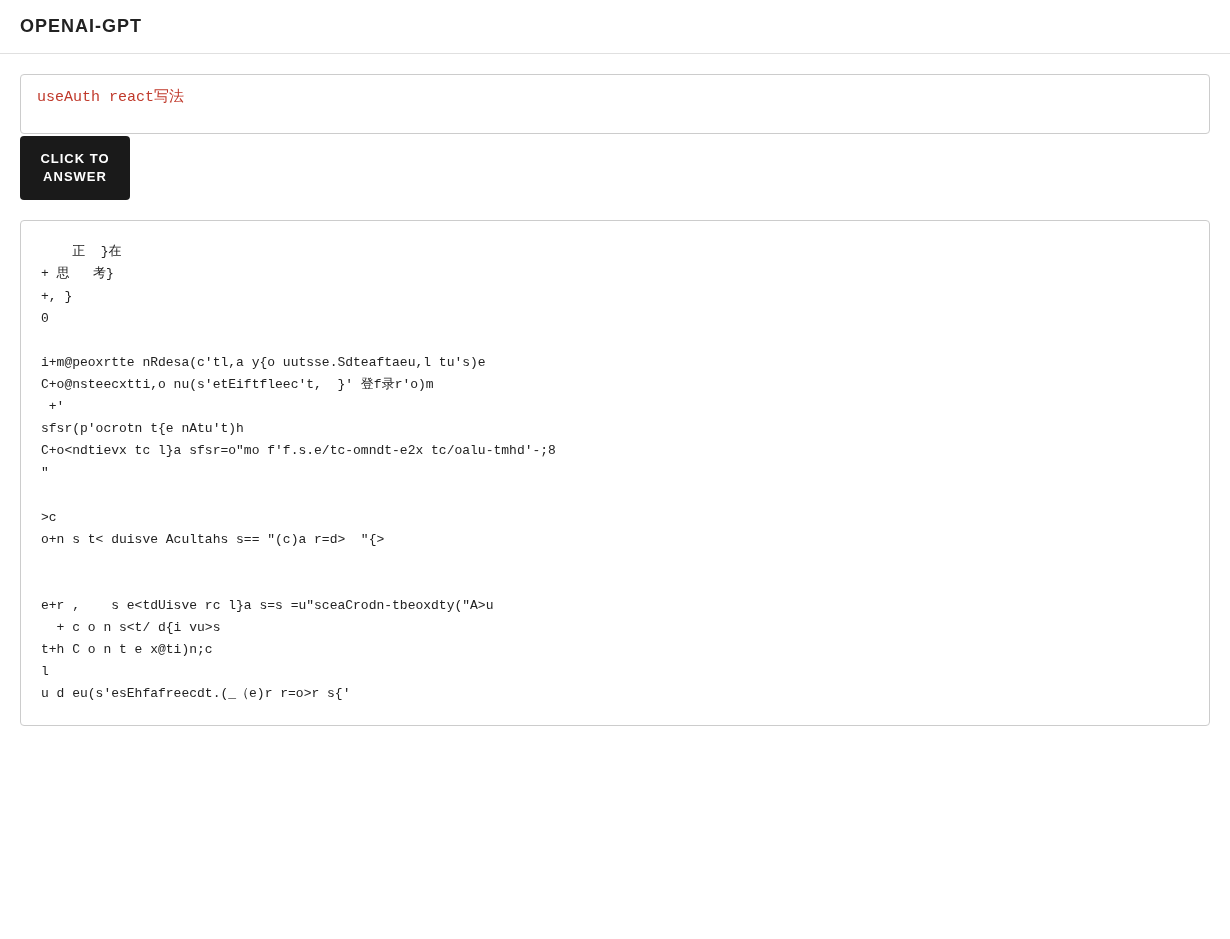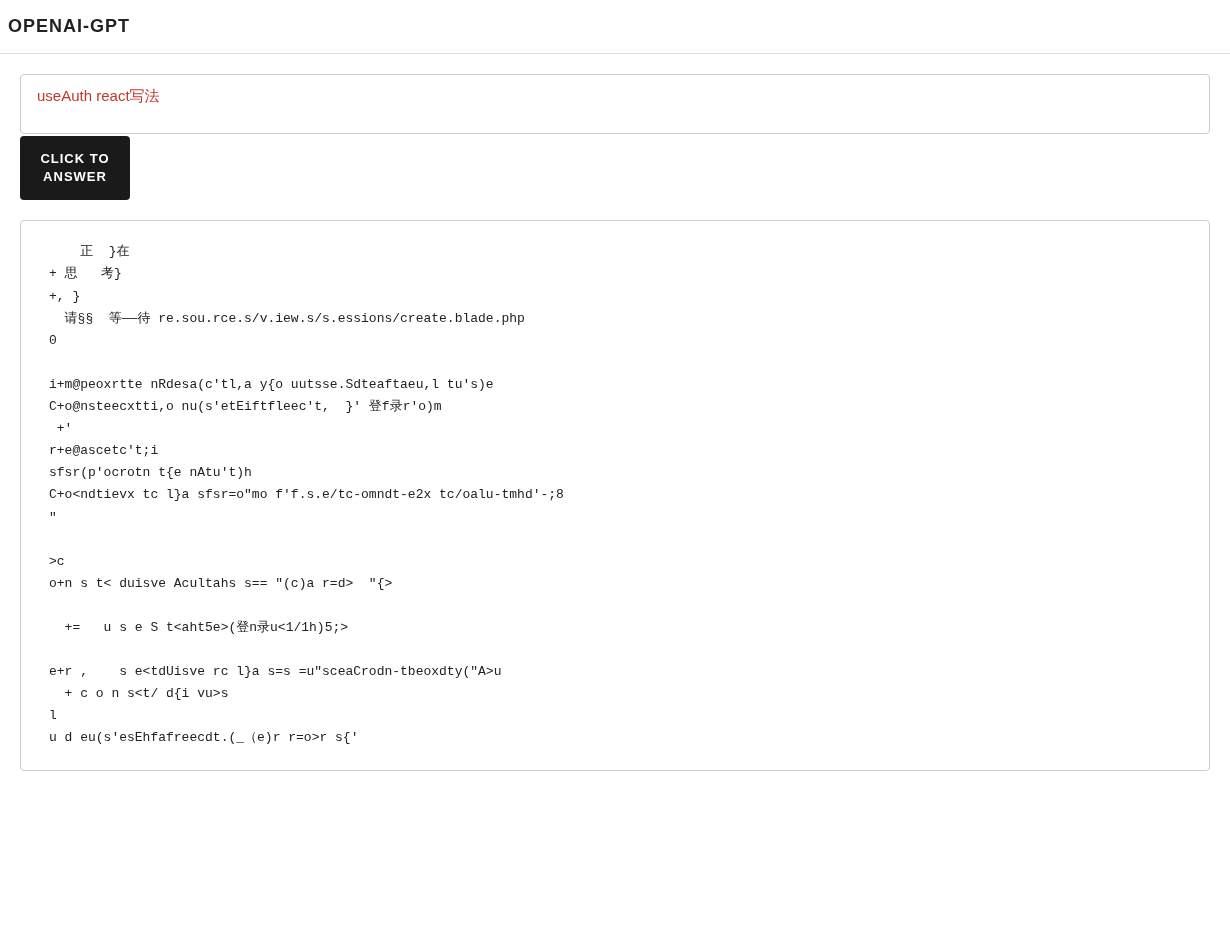--- a/index.html
+++ b/index.html
@@ -10,40 +10,41 @@
 
     body {
       font-family: Arial, sans-serif;
       background-color: #ffffff;
       width: 1230px;
       min-height: 939px;
       color: #333;
     }
 
     .header {
-      padding: 16px 8px;
+      padding: 16px 20px;
       border-bottom: 1px solid #e0e0e0;
     }
 
     .header-title {
       font-size: 18px;
       font-weight: bold;
       color: #222;
       letter-spacing: 1px;
     }
 
     .query-box {
       margin: 20px 20px 0 20px;
       border: 1px solid #ccc;
       border-radius: 4px;
       padding: 12px 16px;
       font-size: 15px;
       color: #c0392b;
       background: #fff;
       min-height: 60px;
+      font-family: Liberation Mono, monospace;
     }
 
     .main-content {
       display: flex;
       flex-direction: column;
       margin-top: 2px;
       padding: 0 20px;
       gap: 20px;
     }
 
@@ -62,21 +63,21 @@
       text-align: center;
       line-height: 1.4;
       flex-shrink: 0;
       align-self: flex-start;
     }
 
     .code-panel {
       flex: 1;
       border: 1px solid #ccc;
       border-radius: 4px;
-      padding: 20px 28px;
+      padding: 20px 20px;
       background: #fff;
       font-family: 'Courier New', Courier, monospace;
       font-size: 13px;
       color: #222;
       line-height: 1.7;
       overflow-x: auto;
     }
 
     .code-line {
       white-space: pre;
@@ -92,34 +93,32 @@
 
 <div class="query-box">useAuth react写法</div>
 
 <div class="main-content">
   <button class="click-to-answer-btn">CLICK TO<br>ANSWER</button>
 
   <div class="code-panel" id="code-panel">
   <span class="code-line">    正  }在</span>
       <span class="code-line">+ 思   考}</span>
       <span class="code-line">+, }</span>
-      <span class="code-line">  请§§  等——待 re.sou.rce.s/v.iew.s/s.essions/create.blade.php</span>
       <span class="code-line">0</span>
       <span class="code-line">&nbsp;</span>
       <span class="code-line">i+m@peoxrtte nRdesa(c'tl,a y{o uutsse.Sdteaftaeu,l tu's)e</span>
       <span class="code-line">C+o@nsteecxtti,o nu(s'etEiftfleec't,  }' 登f录r'o)m</span>
       <span class="code-line"> +'</span>
-      <span class="code-line">r+e@ascetc't;i</span>
       <span class="code-line">sfsr(p'ocrotn t{e nAtu't)h</span>
       <span class="code-line">C+o&lt;ndtievx tc l}a sfsr=o"mo f'f.s.e/tc-omndt-e2x tc/oalu-tmhd'-;8</span>
       <span class="code-line">"</span>
       <span class="code-line">&nbsp;</span>
       <span class="code-line">&gt;c</span>
       <span class="code-line">o+n s t&lt; duisve Acultahs s== "(c)a r=d&gt;  "{&gt;</span>
       <span class="code-line">&nbsp;</span>
-      <span class="code-line">  +=   u s e S t&lt;aht5e&gt;(登n录u&lt;1/1h)5;&gt;</span>
       <span class="code-line">&nbsp;</span>
       <span class="code-line">e+r ,    s e&lt;tdUisve rc l}a s=s =u"sceaCrodn-tbeoxdty("A&gt;u</span>
       <span class="code-line">  + c o n s&lt;t/ d{i vu&gt;s</span>
+      <span class="code-line">t+h C o n t e x@ti)n;c</span>
       <span class="code-line">l</span>
       <span class="code-line">u d eu(s'esEhfafreecdt.(_（e)r r=o&gt;r s{'</span>
     </div>
 </div>
 
 </body></html>

